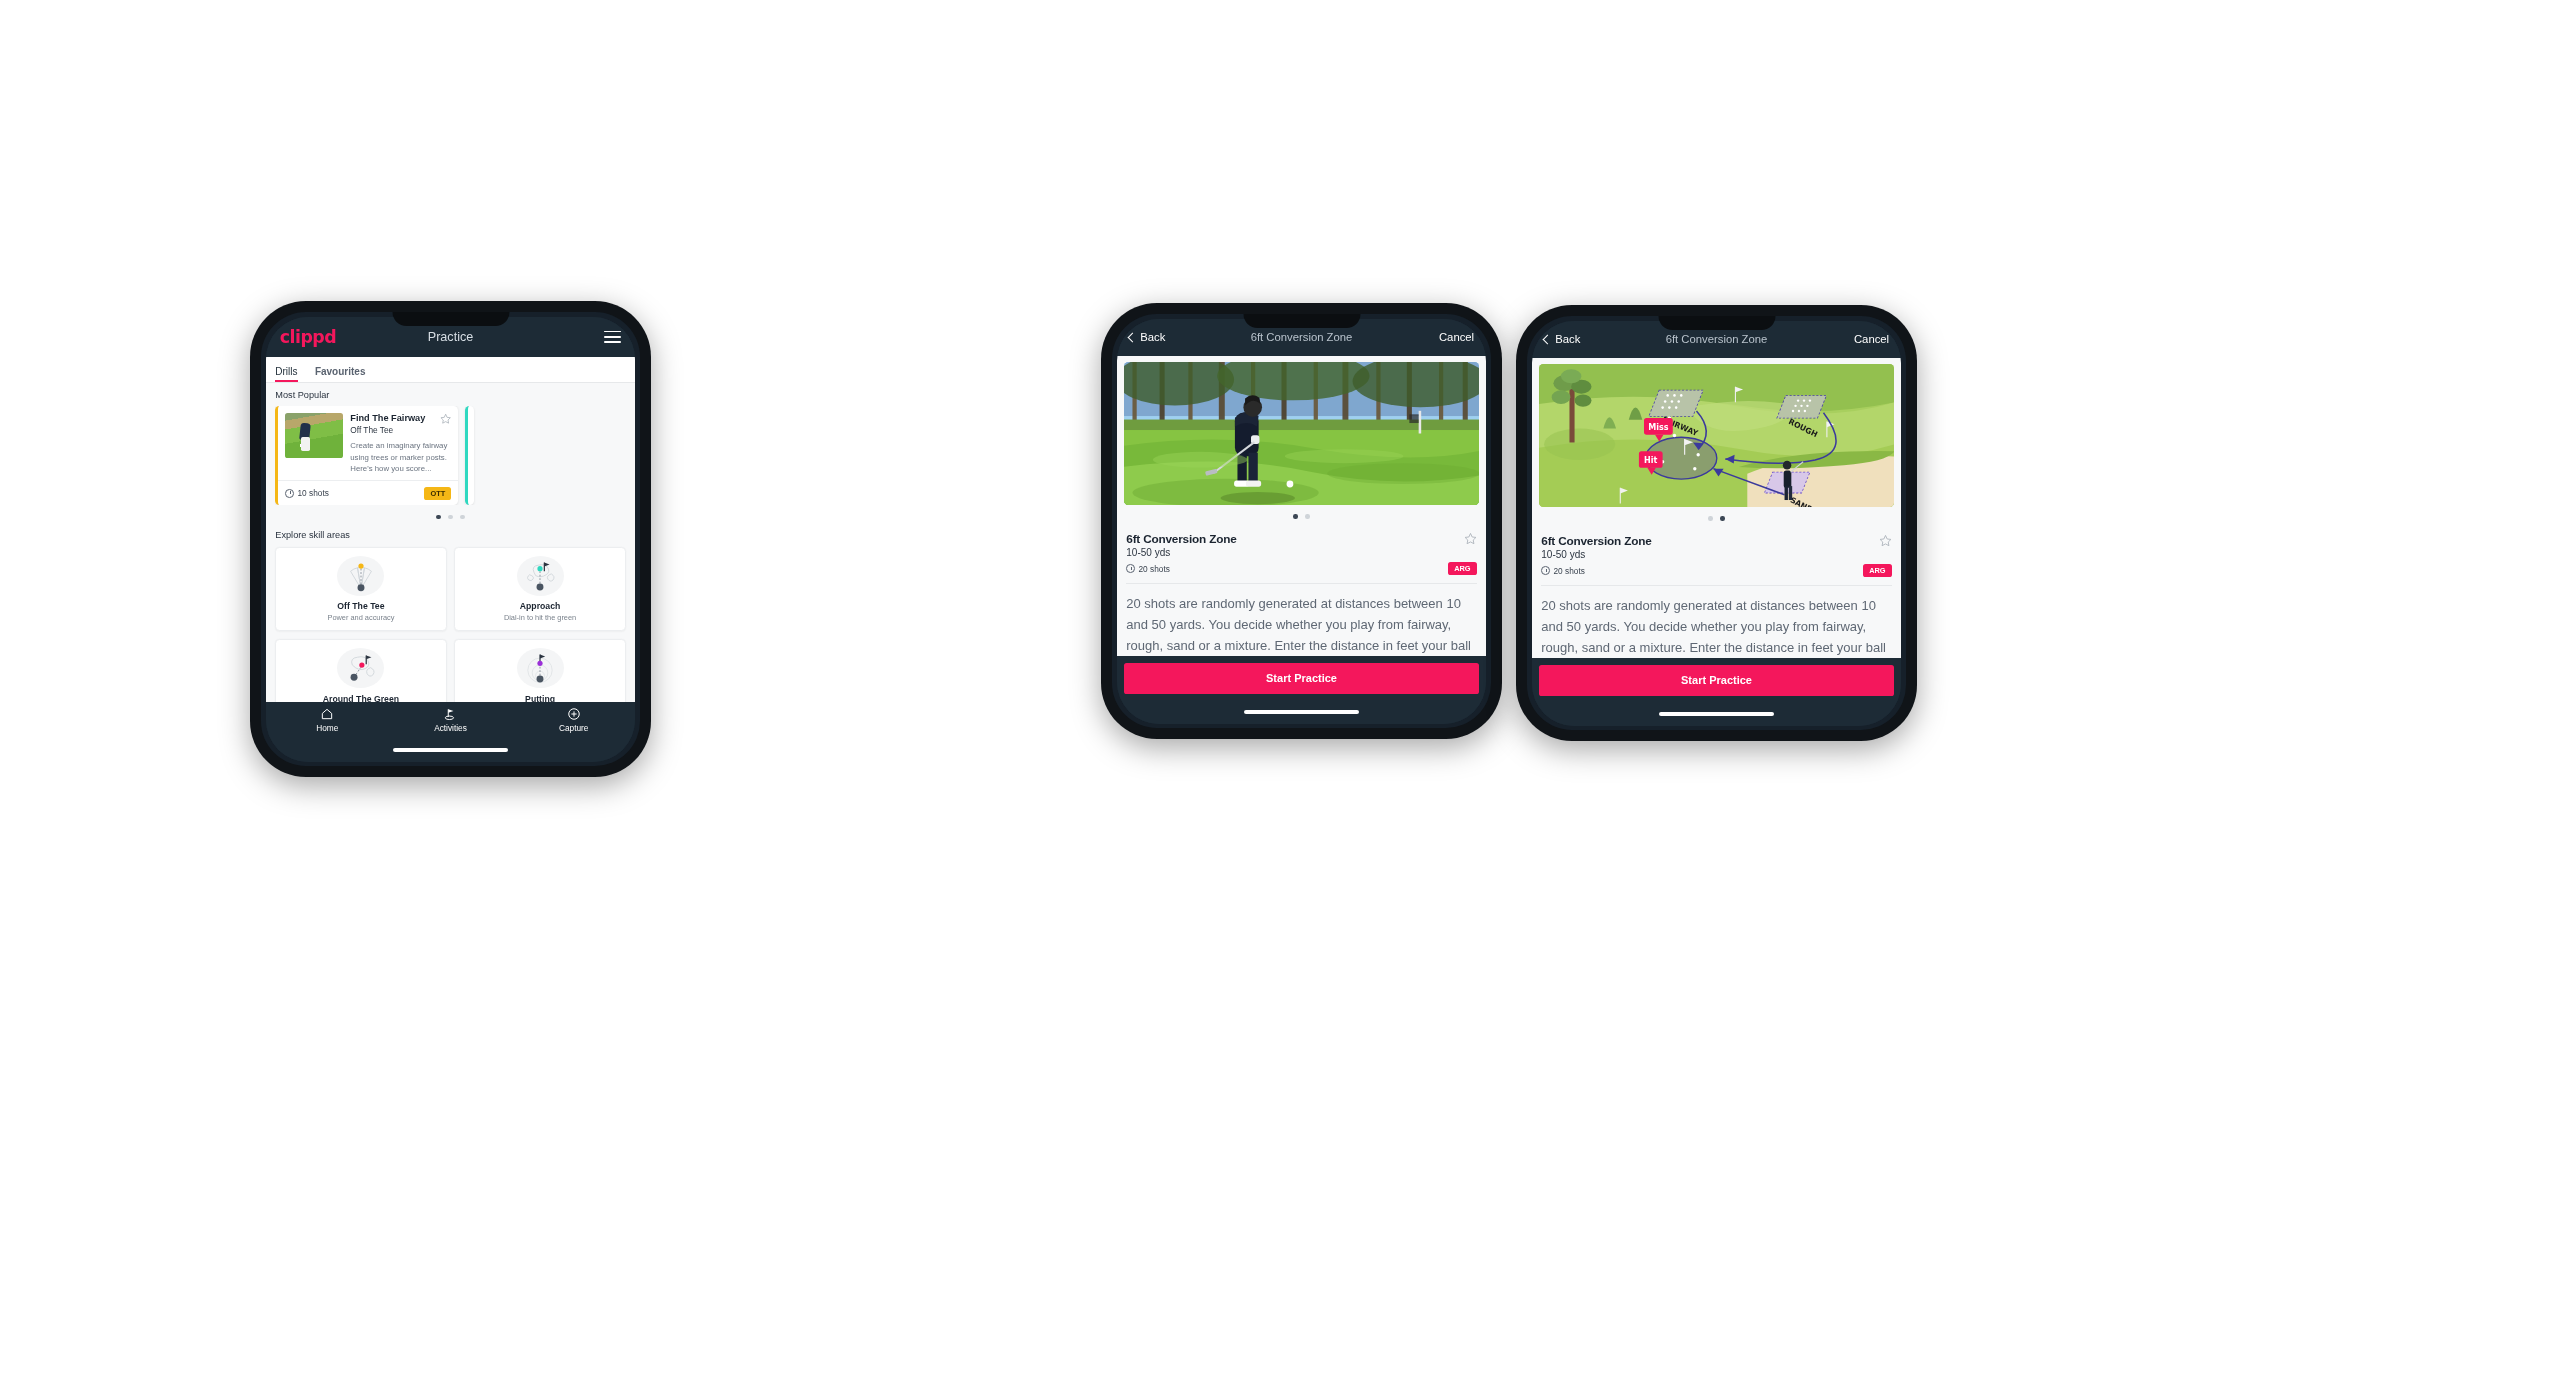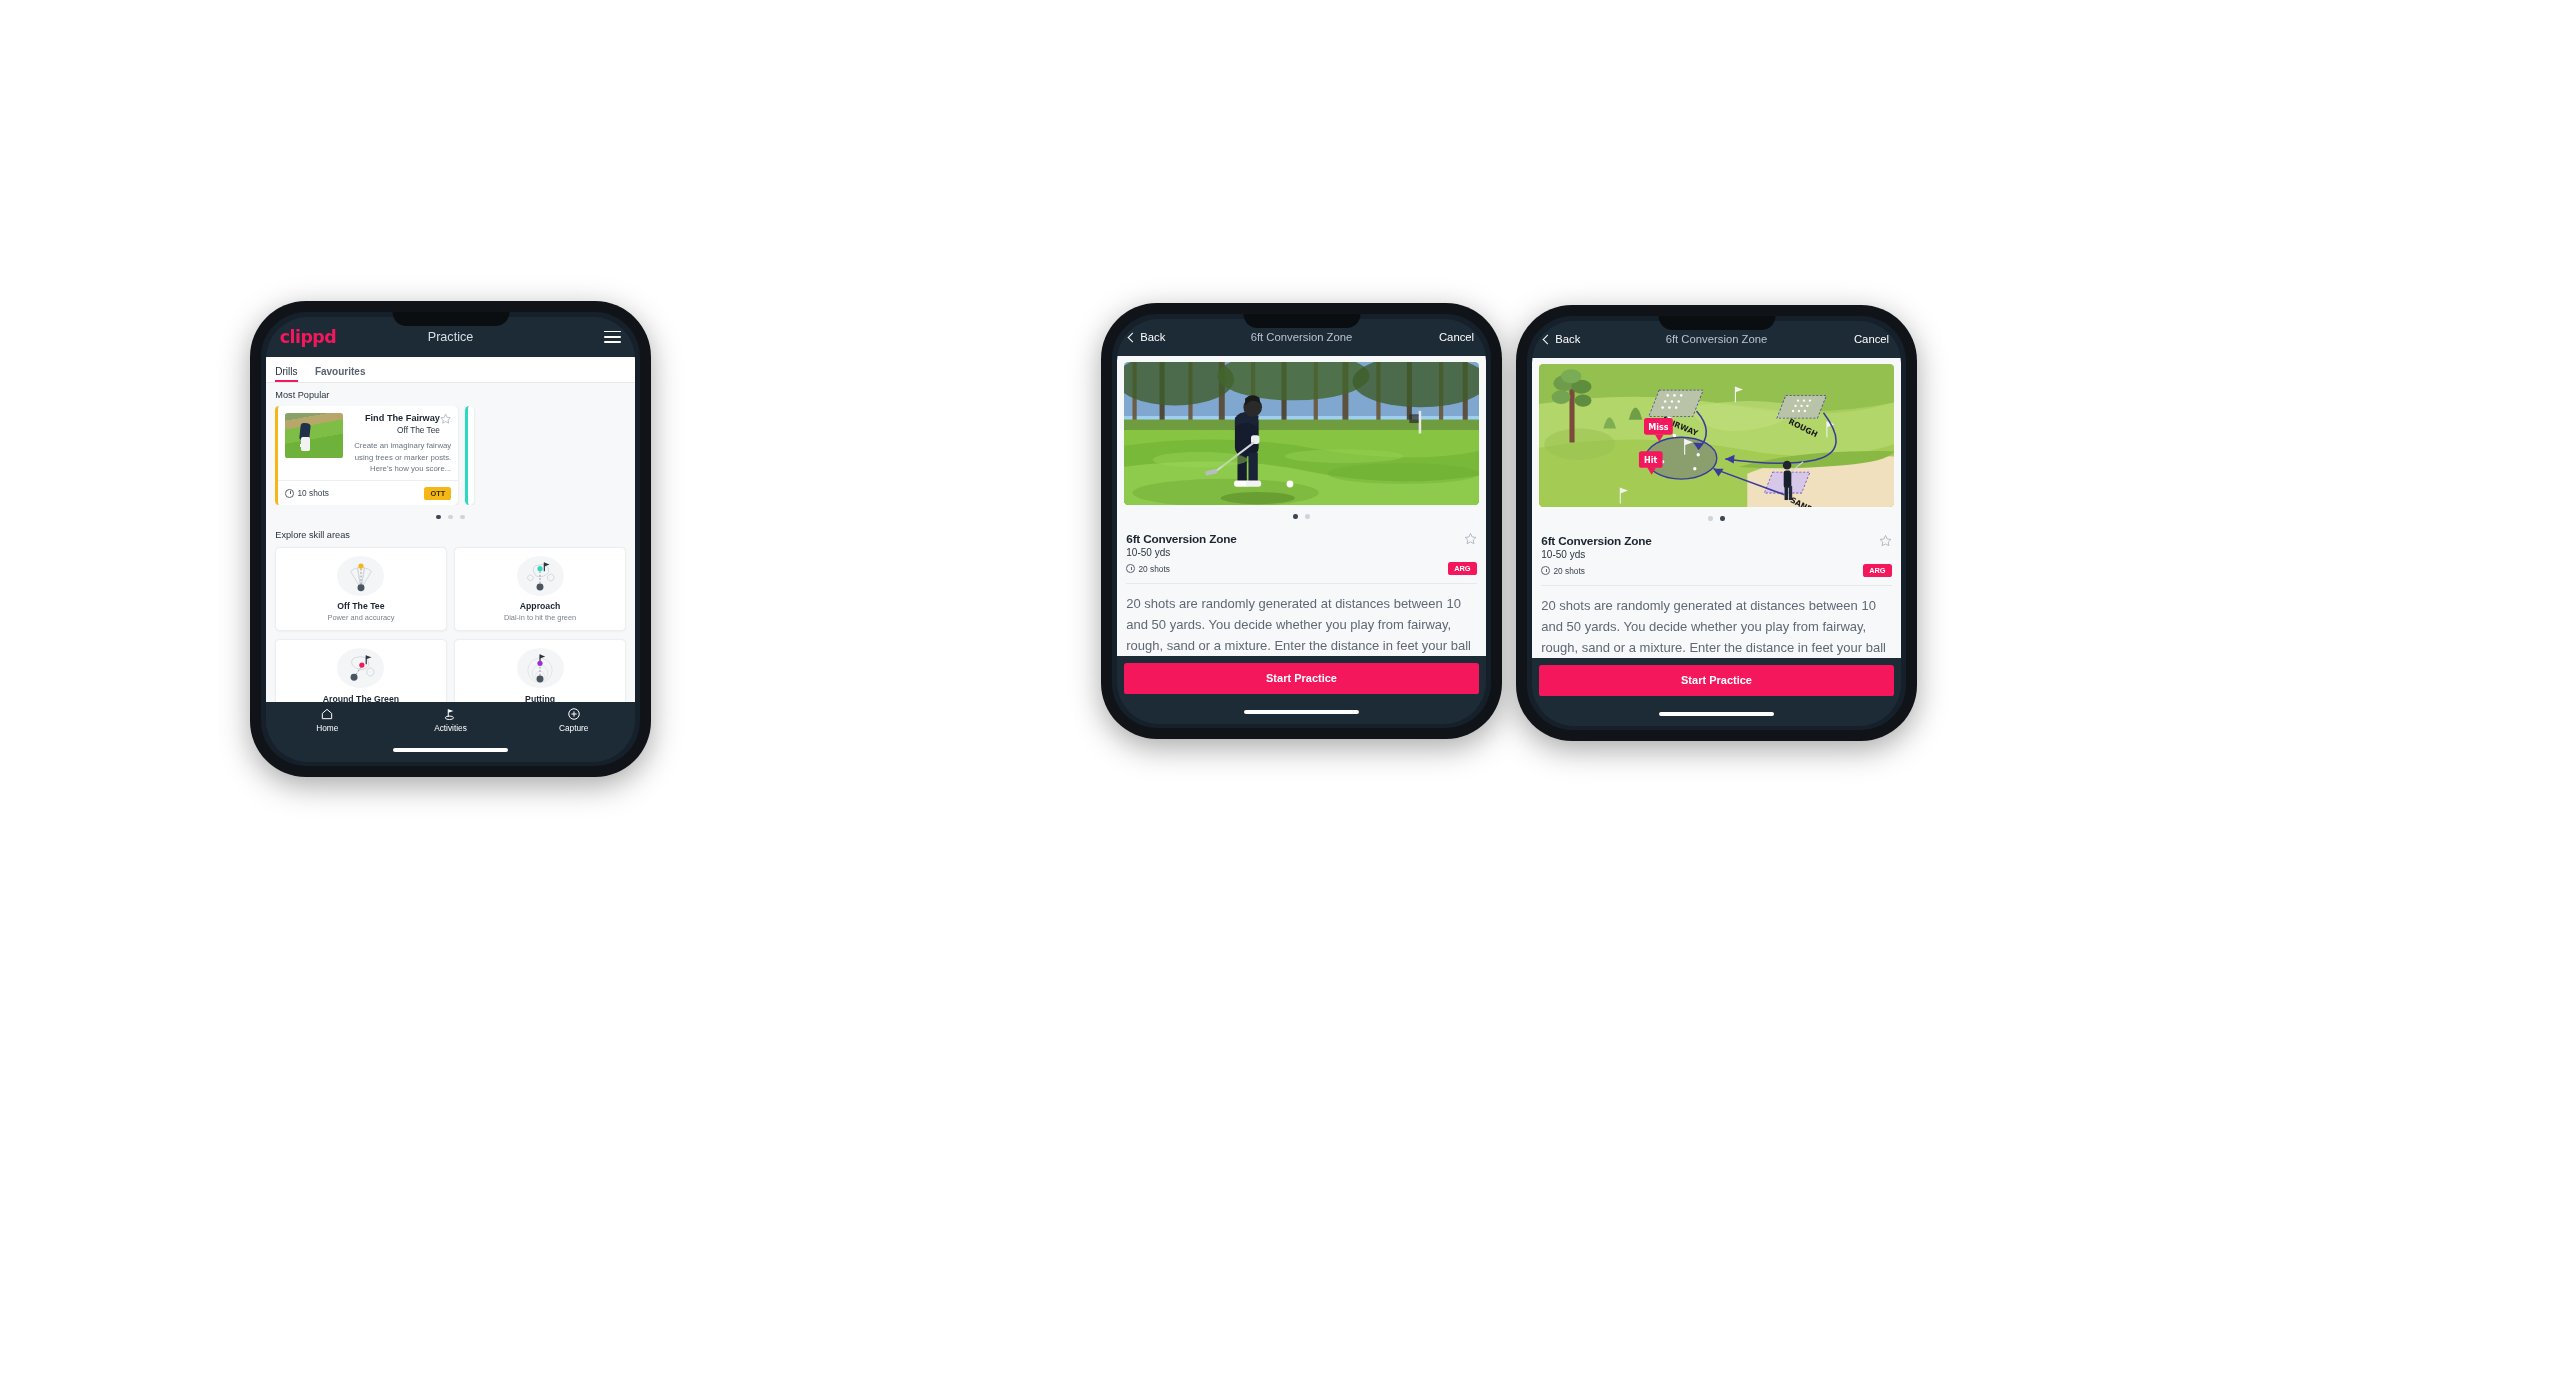--- a/index.html
+++ b/index.html
@@ -127,21 +127,21 @@
     background: #f7f8f9;
     flex: 1 1 auto;
     overflow: hidden;
     padding: 7px 9.6px 0 9.6px;
   }
   .sec-head {
     font-size: 9.2px;
     color: #2b3440;
     margin-bottom: 6.1px;
   }
-  .carousel { display: flex; gap: 7px; overflow: hidden; text-align: right; }
+  .carousel { display: flex; gap: 7px; overflow: hidden; }
   .drill-card {
     background: #ffffff;
     border-radius: 4.4px;
     border-left: 3.5px solid #f5b716;
     width: 183px;
     flex: 0 0 183px;
     box-shadow: 0 0.9px 2.6px rgba(0,0,0,0.10);
     overflow: hidden;
   }
   .drill-card.peek { flex: 0 0 8.7px; width: 8.7px; border-left-color: #2fd8c0; }

